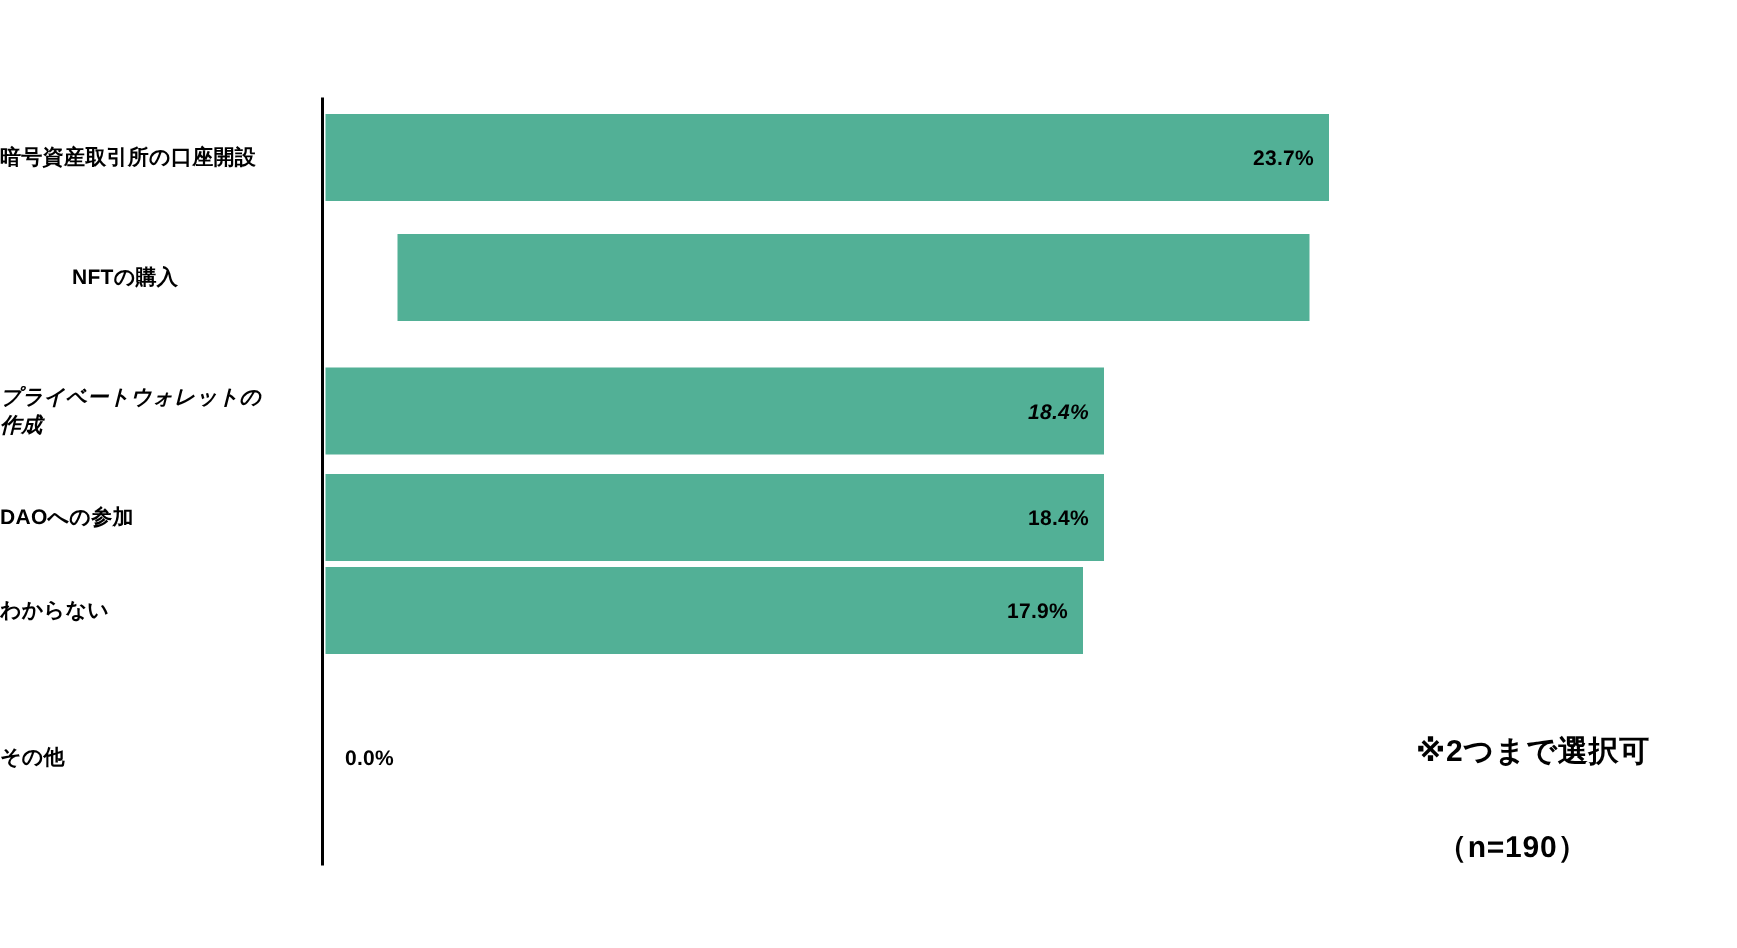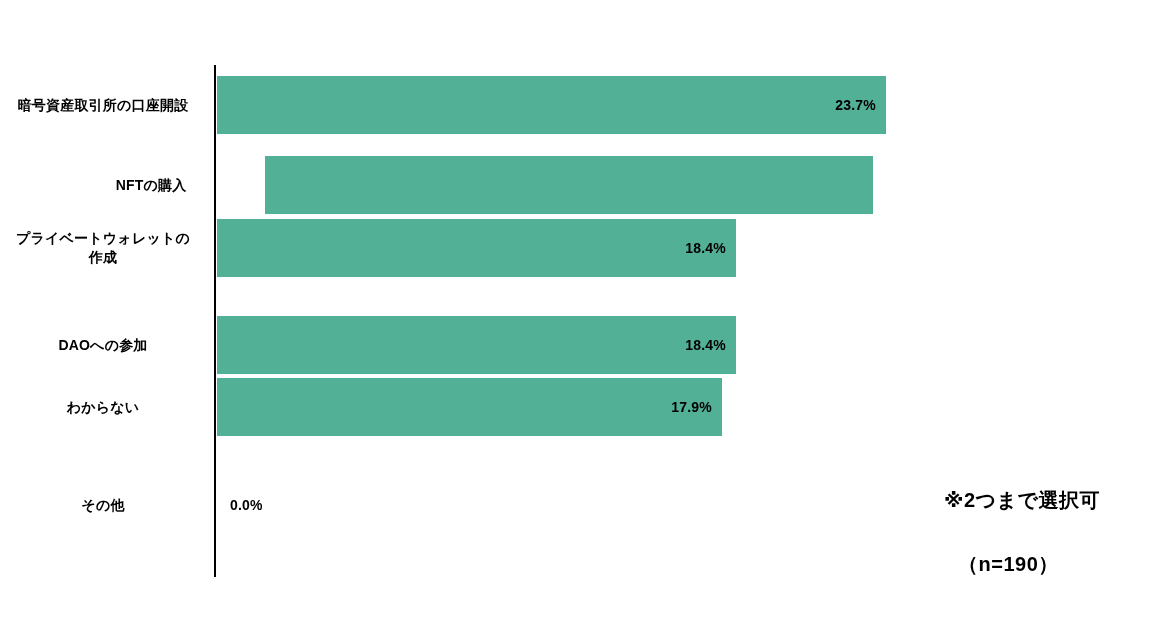--- a/index.html
+++ b/index.html
@@ -38,21 +38,21 @@
     position: absolute;
     left: 0;
     width: 1158px;
     height: 80px;
   }
 
   .cat-label {
     position: absolute;
     left: 0;
     width: 206px;
-    text-align: center;
+    text-align: left;
     font-size: 14px;
     font-weight: bold;
     color: #000000;
     line-height: 19px;
     letter-spacing: 0.2px;
     top: 50%;
     transform: translateY(-50%);
     white-space: pre-line;
   }
 
@@ -118,21 +118,21 @@
     <div class="cat-label">暗号資産取引所の口座開設</div>
     <div class="bar" style="width:669px;"></div>
     <div class="bar-value inside" style="width:669px;">23.7%</div>
   </div>
 
   <div class="cat-row" style="top:145px;margin-left:48px;">
     <div class="cat-label">NFTの購入</div>
     <div class="bar" style="width:608px;"></div>
   </div>
 
-  <div class="cat-row" style="top:208px;">
+  <div class="cat-row" style="top:234px;font-style:italic;">
     <div class="cat-label">プライベートウォレットの
 作成</div>
     <div class="bar" style="width:519px;"></div>
     <div class="bar-value inside" style="width:519px;">18.4%</div>
   </div>
 
   <div class="cat-row" style="top:305px;">
     <div class="cat-label">DAOへの参加</div>
     <div class="bar" style="width:519px;"></div>
     <div class="bar-value inside" style="width:519px;">18.4%</div>

